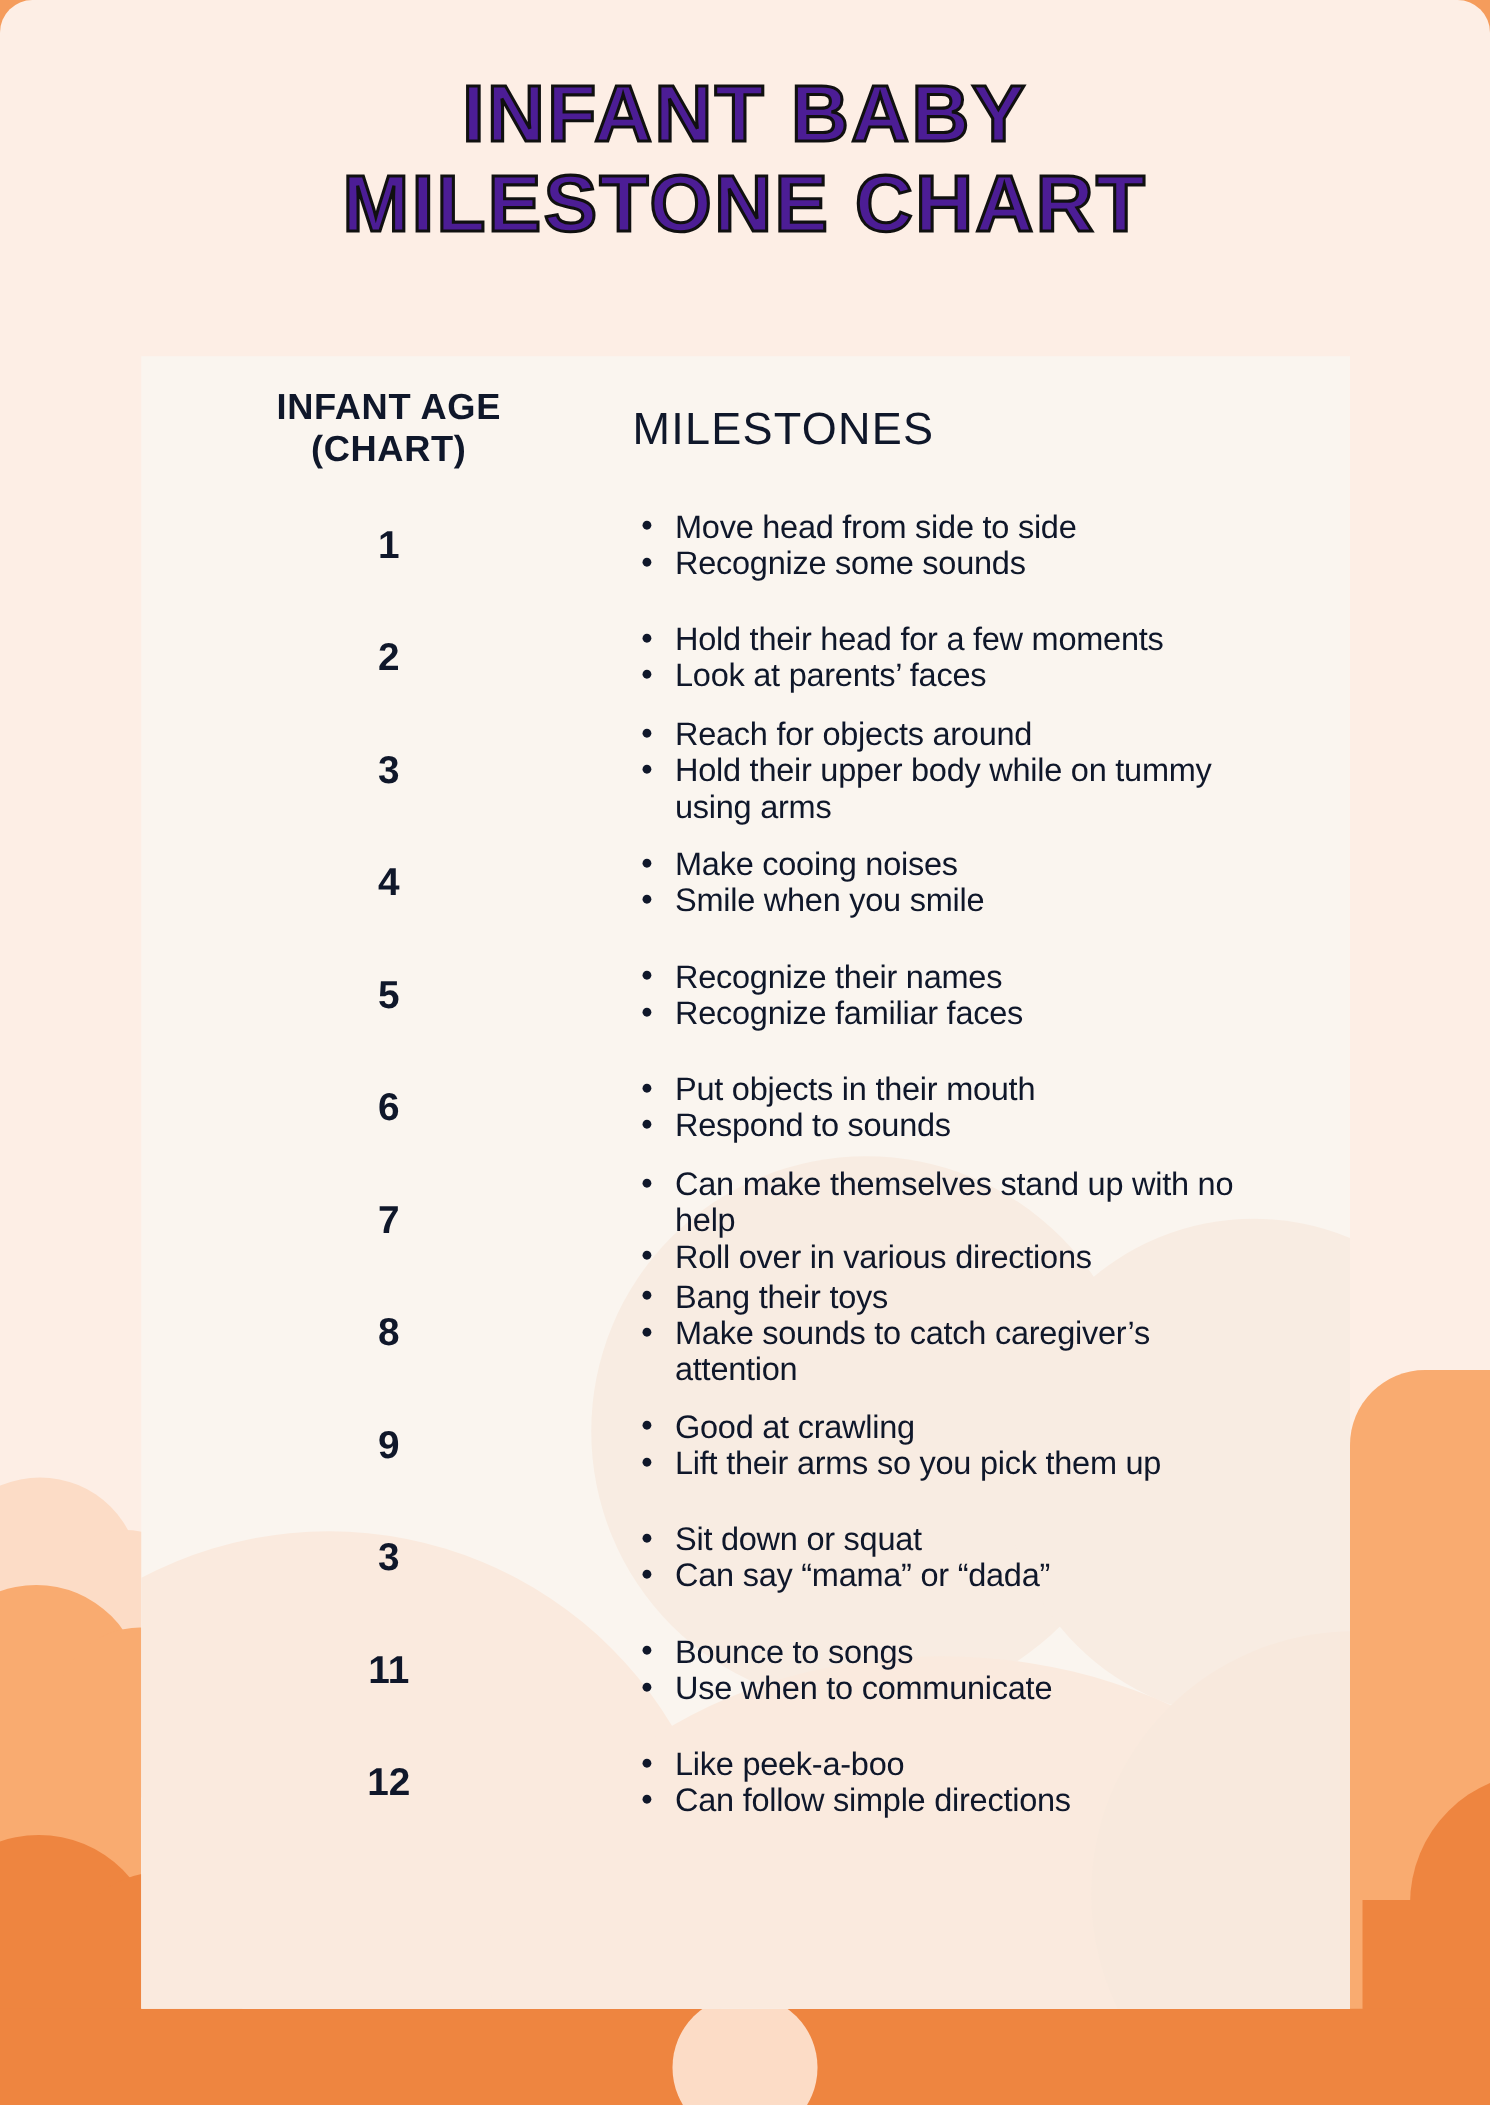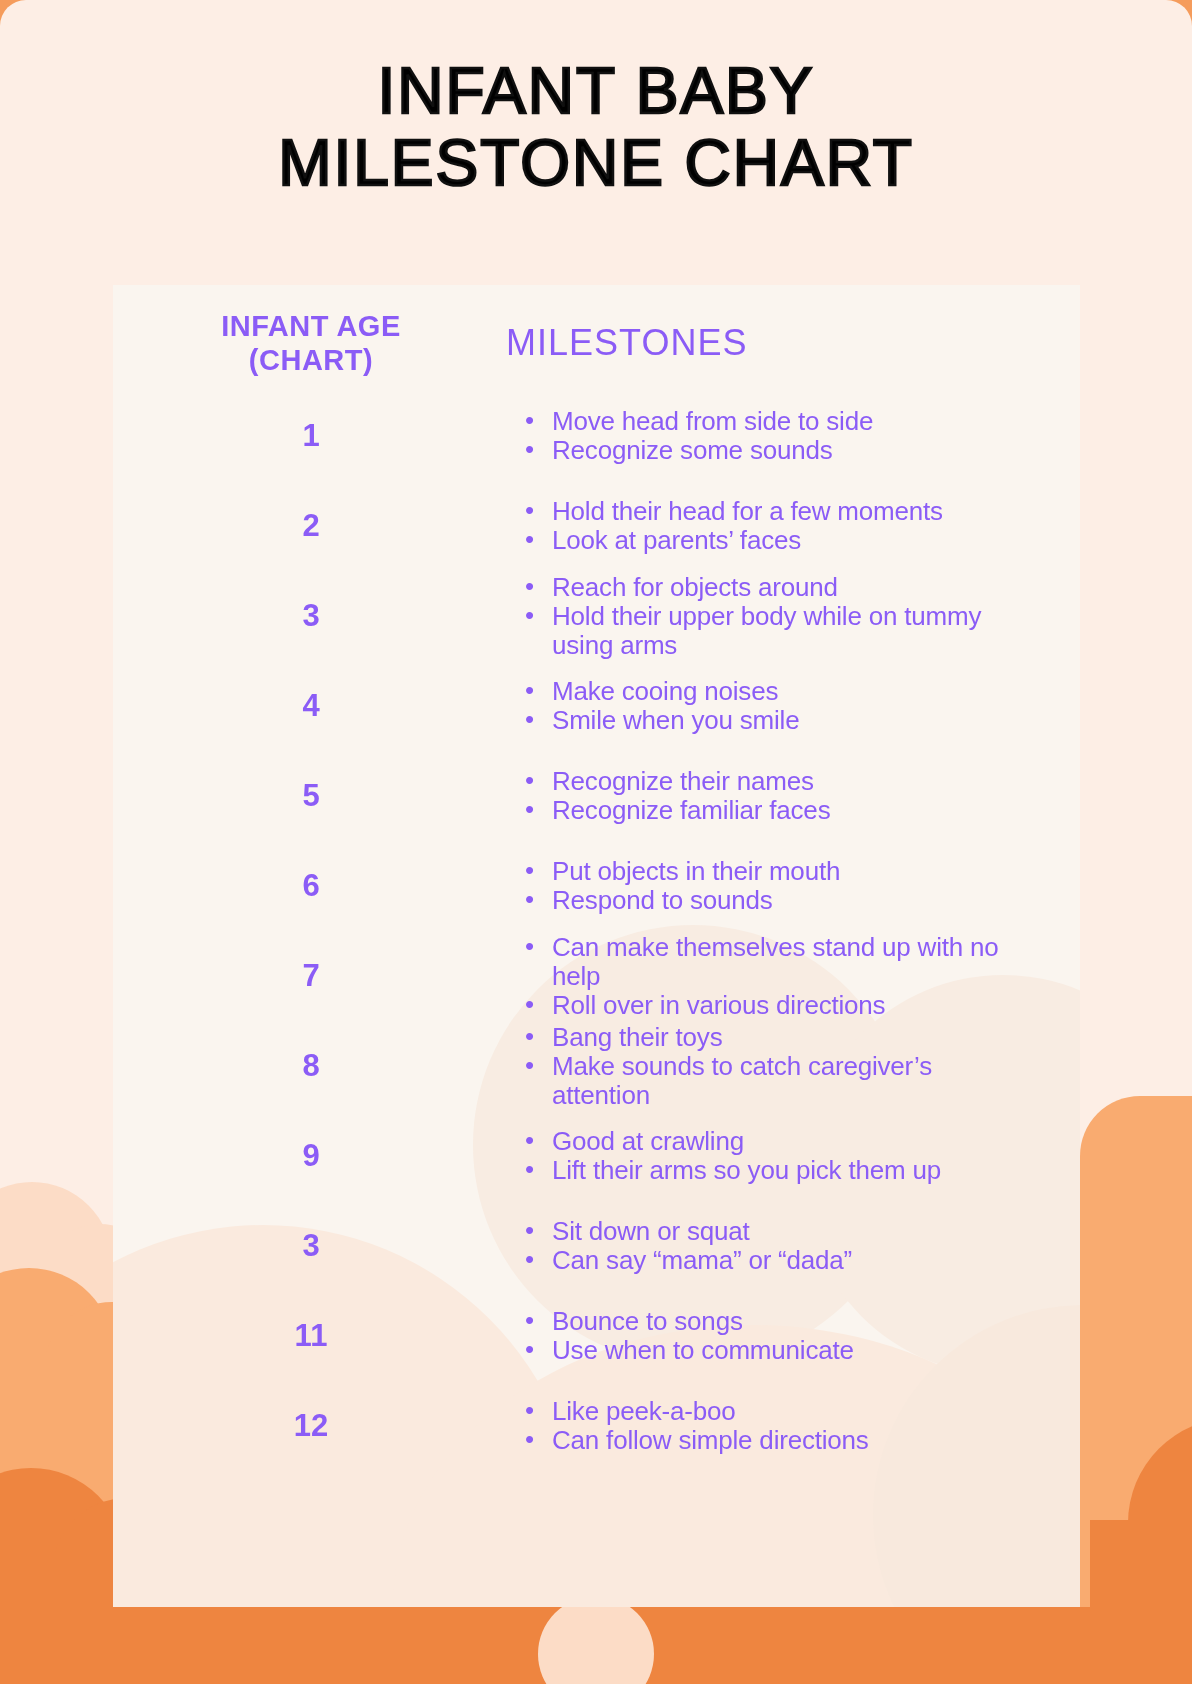--- a/index.html
+++ b/index.html
@@ -21,41 +21,41 @@
   .cl-darkf{left:0; top:1552px; width:113px; height:132px; border-radius:0; background:var(--band-orange,#ee8540);}
   
   .cr-mid{left:1080px; top:1096px; width:112px; height:520px; border-radius:60px 0 0 0; background:var(--cloud-mid-orange,#f9ab70);}
   .cr-dark{left:1128px; top:1418px; width:210px; height:210px; background:var(--band-orange,#ee8540);}
   .cr-darkf{left:1090px; top:1520px; width:102px; height:164px; border-radius:0; background:var(--band-orange,#ee8540);}
   
   .band{left:0; top:1607px; width:1192px; height:77px; border-radius:0; background:var(--band-orange,#ee8540);}
   .c-bump{left:538px; top:1596px; width:116px; height:116px; background:var(--cloud-light-peach,#fcdcc6);}
 
   .title{position:absolute; left:0; top:56px; width:100%; text-align:center;
-         font-weight:normal; font-size:64px; line-height:1.12; color:#000000;
+         font-weight:bold; font-size:64px; line-height:1.12; color:#4c1d95;
          letter-spacing:2px; -webkit-text-stroke:2.5px #101010;}
 
   .card{position:absolute; left:113px; top:285px; width:967px; height:1322px;
         background:var(--card-background,#faf5ef); overflow:hidden;}
   .cc{position:absolute; border-radius:50%;}
   .cc1{left:360px; top:640px; width:440px; height:440px; background:#f8ece2;}
   .cc2{left:690px; top:690px; width:400px; height:400px; background:#f8ece2;}
   .cc3{left:-170px; top:940px; width:640px; height:640px; background:#faeade;}
   .cc4{left:280px; top:1040px; width:720px; height:560px; background:#faeade;}
   .cc5{left:760px; top:1020px; width:420px; height:420px; background:#f8e9dd;}
 
-  .card-inner{position:relative; z-index:1; padding:24px 30px 0 28px; color:#8b5cf6;}
+  .card-inner{position:relative; z-index:1; padding:24px 30px 0 28px; color:#0f172a;}
   .thead{display:flex; align-items:center;}
   .col-age{width:340px; text-align:center;}
   .age-h{font-weight:bold; font-size:29px; line-height:34px; letter-spacing:0.5px;}
   .miles-h{font-weight:normal; font-size:36px; letter-spacing:1px; padding-left:25px;}
   .rows{margin-top:14px; display:flex; flex-direction:column;}
   .row{display:flex; align-items:center; height:90px;}
   .age-cell{width:340px; text-align:center; font-weight:bold; font-size:31px;}
-  ul.miles{flex:1; margin:12px; padding:0 0 0 25px; list-style:none;}
+  ul.miles{flex:1; margin:0; padding:0 0 0 25px; list-style:none;}
   ul.miles li{position:relative; max-width:455px; padding-left:34px;
               font-size:26px; line-height:29px; letter-spacing:-0.2px;}
   ul.miles li::before{content:"\2022"; position:absolute; left:7px; top:-1px;}
 </style>
 </head>
 <body>
 
 <div class="page">
   <div class="bg-peach"></div>
 

